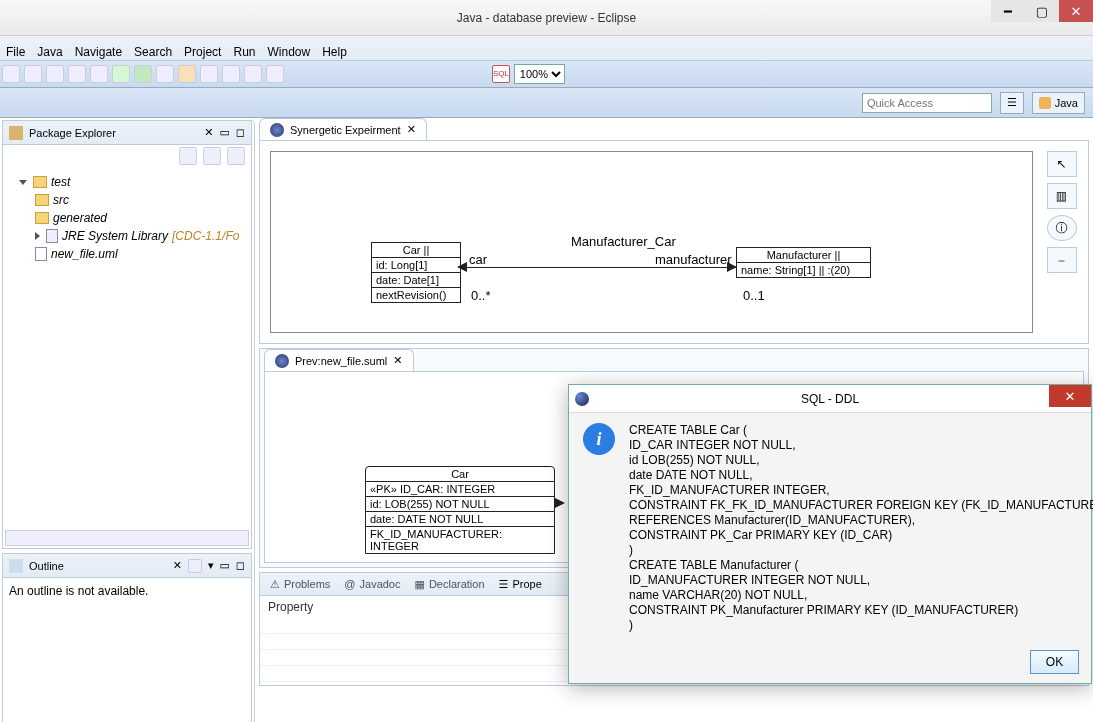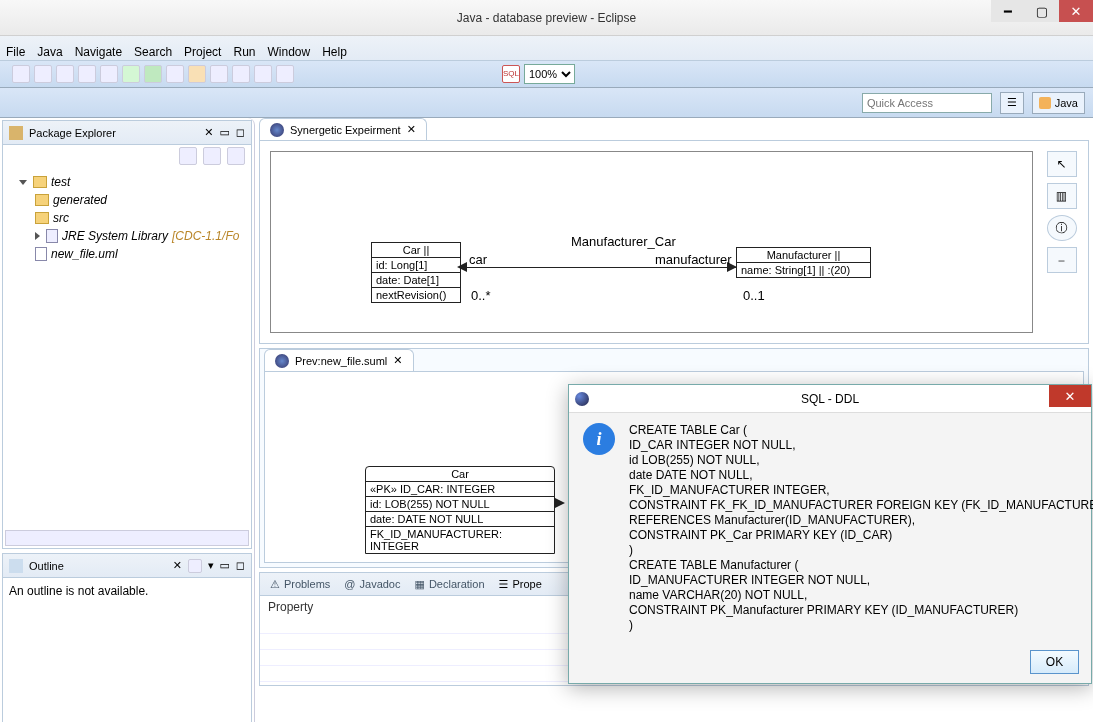--- a/index.html
+++ b/index.html
@@ -5,23 +5,23 @@
   * { box-sizing: border-box; font-family: "Segoe UI", Tahoma, sans-serif; }
   body { margin:0; background:#fff; font-size:12px; color:#000; width:1093px; height:722px; overflow:hidden; position:relative;}
   .titlebar { height:36px; background:linear-gradient(#f8f8f8,#eaeaea); border-bottom:1px solid #d0d0d0; display:flex; align-items:center; position:relative;}
   .title-text { position:absolute; left:50%; transform:translateX(-50%); font-size:12px; color:#333;}
   .win-controls { position:absolute; right:0; top:0; display:flex;}
   .win-btn { width:34px; height:22px; display:flex; align-items:center; justify-content:center; font-size:13px;}
   .win-close { background:#c75050; color:#fff;}
   .win-min,.win-max{ background:#e6e6e6;}
   .menubar { height:24px; background:linear-gradient(#edf2f8,#e3ebf5); display:flex; align-items:center; padding:0 6px; gap:12px; font-size:12px;}
   .menubar span { text-decoration:underline; text-decoration-color:transparent;margin-top:8px; }
-  .toolbar { height:28px; background:linear-gradient(#d9e6f7,#c7daf0); border-top:1px solid #bcd; border-bottom:1px solid #9ab; display:flex; align-items:center; padding:0 12px; gap:4px; position:relative;}
+  .toolbar { height:28px; background:linear-gradient(#d9e6f7,#c7daf0); border-top:1px solid #bcd; border-bottom:1px solid #9ab; display:flex; align-items:center; padding:0 2px; gap:4px; position:relative;}
   .tb-ico { width:18px; height:18px; display:inline-block; background:#eef; border:1px solid #ccd; border-radius:2px;}
-  .zoom-sel { height:20px; font-size:11px; border:1px solid #7a9; background:#fff;}
+  .zoom-sel { height:20px; font-size:11px; border:1px solid #7a9; background:#fff;text-align:right;}
   .quickbar { height:30px; background:linear-gradient(#d9e6f7,#c7daf0); display:flex; align-items:center; justify-content:flex-end; padding:0 8px; gap:8px; border-bottom:1px solid #9ab;}
   .quick-input { width:130px; height:20px; font-size:11px; padding:0 4px; border:1px solid #8aa; color:#888;}
   .persp-btn{ height:22px; padding:0 6px; border:1px solid #9ab; background:#eaf2fc; display:flex; align-items:center; gap:4px; font-size:11px;}
   .workspace { display:flex; height:calc(722px - 28px - 24px - 28px - 30px); }
   .left-col { width:255px; display:flex; flex-direction:column; border-right:1px solid #ccd;border-radius:7px;}
   .view { border:1px solid #bcd; margin:2px; background:#fff; display:flex; flex-direction:column;}
   .view-hdr { height:24px; background:linear-gradient(#edf2f8,#e3ebf5); display:flex; align-items:center; padding:0 6px; gap:6px; font-size:11px; border-bottom:1px solid #bcd;}
   .view-title { flex:1;}
   .view-ico { width:14px; height:14px; display:inline-block;}
   .tree { padding:6px 4px; font-size:12px; overflow:auto; flex:1;}
@@ -137,25 +137,25 @@
         <span class="tb-ico"></span>
       </div>
       <div class="tree">
         <div class="node ind1">
             <span class="tri-d"></span>
             <span class="folder-ico"></span>
             <span>test</span>
           </div>
         <div class="node ind2">
             <span class="folder-ico"></span>
-            <span>generated</span>
+            <span>src</span>
           </div>
         <div class="node ind2">
             <span class="folder-ico"></span>
-            <span>src</span>
+            <span>generated</span>
           </div>
         <div class="node ind2">
             <span class="tri"></span>
             <span class="file-ico" style="background:#eef;"></span>
             <span>JRE System Library</span> 
             <span style="color:#b98629;">[CDC-1.1/Fo</span>
           </div>
         <div class="node ind2">
             <span class="file-ico"></span>
             <span>new_file.uml</span>

